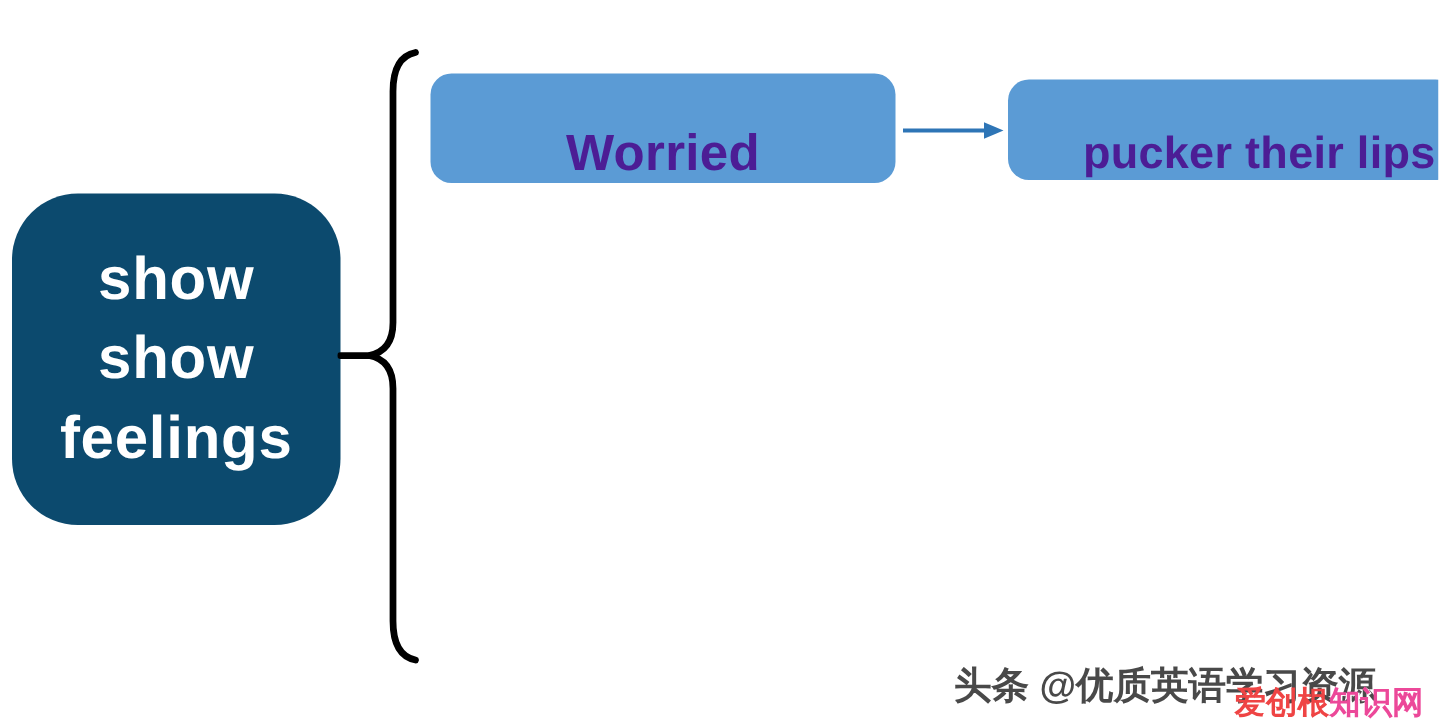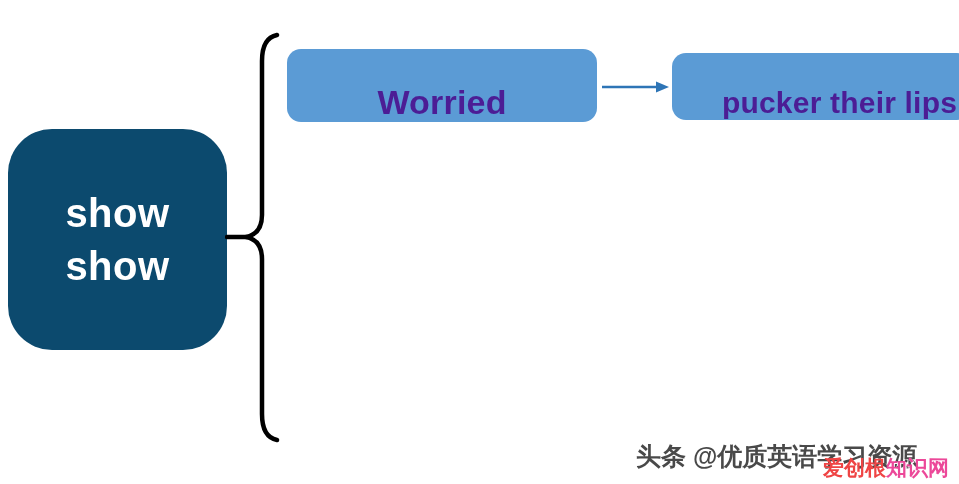--- a/index.html
+++ b/index.html
@@ -109,20 +109,21 @@
 </style>
 </head>
 <body>
 
 <div class="stage">
 
   <div class="root-node">
     <div class="root-label">
       <div>show</div>
       <div>show</div>
+      <div>feelings</div>
     </div>
   </div>
 
   <svg class="brace-svg" width="66" height="420" viewBox="0 0 66 420">
     <path d="M 2 207 L 21 207" fill="none" stroke="#000000" stroke-width="4.5" stroke-linecap="round"></path>
     <path d="M 52 5 Q 37 8 37 31 L 37 185 Q 37 204 21 207 Q 37 210 37 229 L 37 384 Q 37 407 52 410" fill="none" stroke="#000000" stroke-width="4.5" stroke-linecap="round"></path>
   </svg>
 
   <div class="node node-worried">
     <span>Worried</span>

